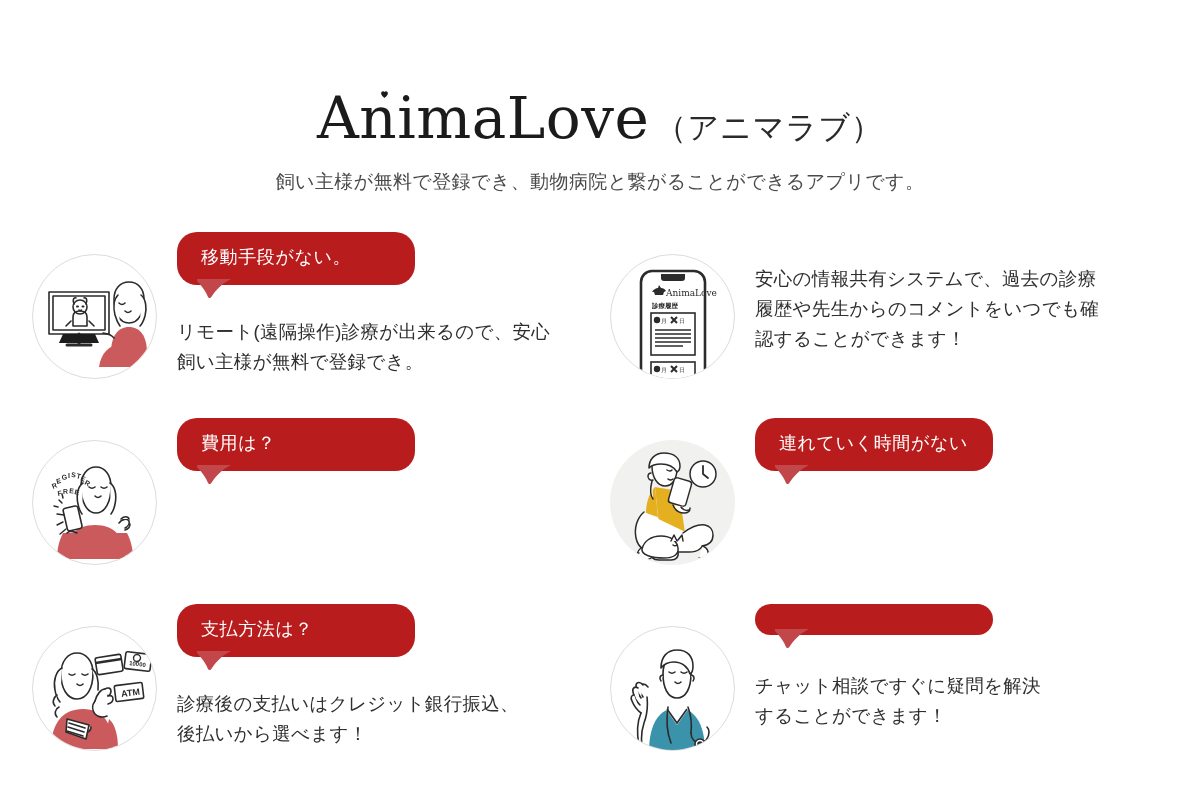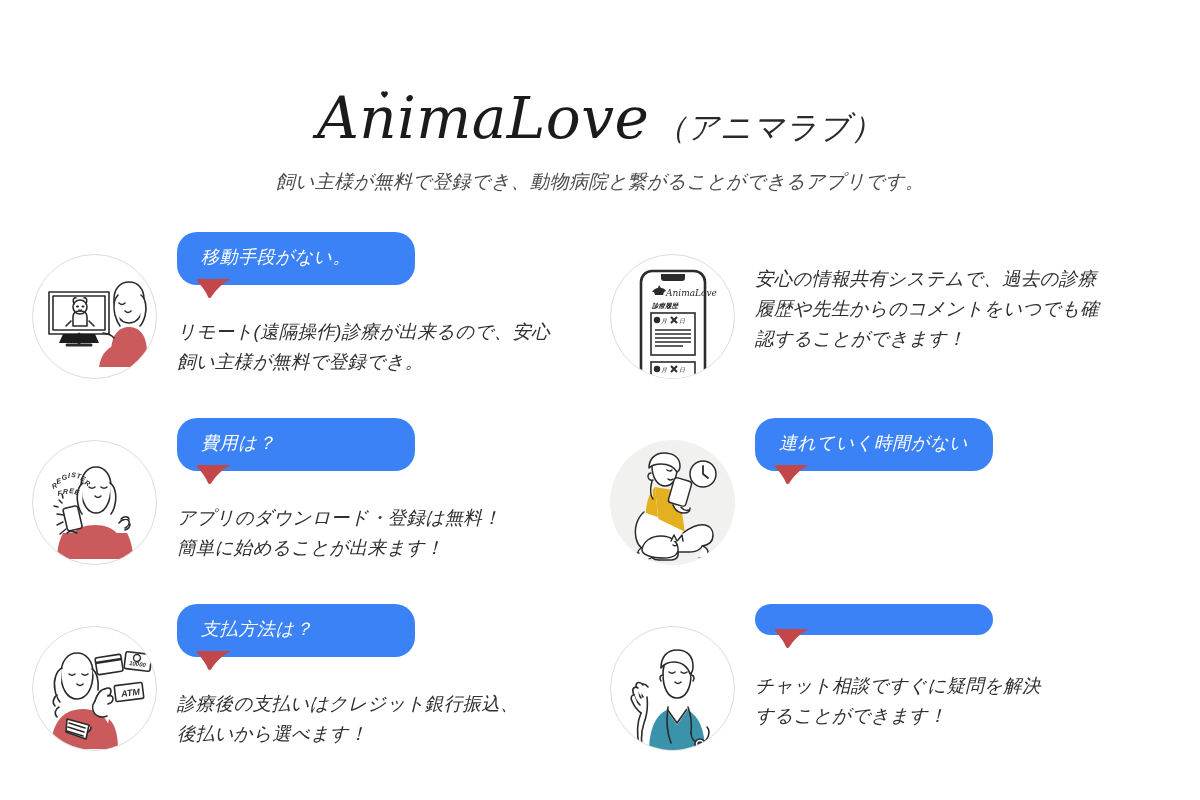--- a/index.html
+++ b/index.html
@@ -11,21 +11,20 @@
     background: #ffffff;
     font-family: "Liberation Sans", "DejaVu Sans", sans-serif;
     overflow: hidden;
   }
 
   #page {
     position: relative;
     width: 1148px;
     height: 800px;
     background: #fff;
-    font-style: italic;
   }
 
   
   .header {
     position: absolute;
     top: 88px;
     left: 0;
     width: 1200px;
     text-align: center;
   }
@@ -114,21 +113,21 @@
     flex: 1 1 auto;
     padding-left: 20px;
     position: relative;
     min-width: 0;
   }
 
   
   .bubble {
     position: relative;
     display: inline-block;
-    background: #3b82f6;
+    background: #b91c1c;
     color: #ffffff;
     border-radius: 20px;
     padding: 15px 24px 16px 24px;
     font-size: 18px;
     letter-spacing: 0.6px;
     line-height: 1.2;
     min-width: 238px;
   }
 
   .bubble .tail {
@@ -294,22 +293,20 @@
       </div>
       <div class="body-col">
         <div class="bubble">
           <span>費用は？</span>
           <span class="tail">
             <svg width="44" height="26" viewBox="0 0 44 26" aria-hidden="true">
               <path d="M0 0h34c-6 3-13 8-19 17-1 2-3 3-4 1-2-5-6-11-11-16z" fill="#c2474b"></path>
             </svg>
           </span>
         </div>
-        <div class="desc">アプリのダウンロード・登録は無料！
-簡単に始めることが出来ます！</div>
       </div>
     </div>
 
     <div class="feature">
       <div class="media filled">
         <svg viewBox="0 0 125 125" aria-hidden="true">
           <g stroke="#2b2b2b" stroke-width="1.5" fill="#fff" stroke-linecap="round" stroke-linejoin="round">
             <circle cx="92" cy="33" r="13"></circle>
             <path d="M92 25v8l5 4" stroke-width="1.8"></path>
           </g>

